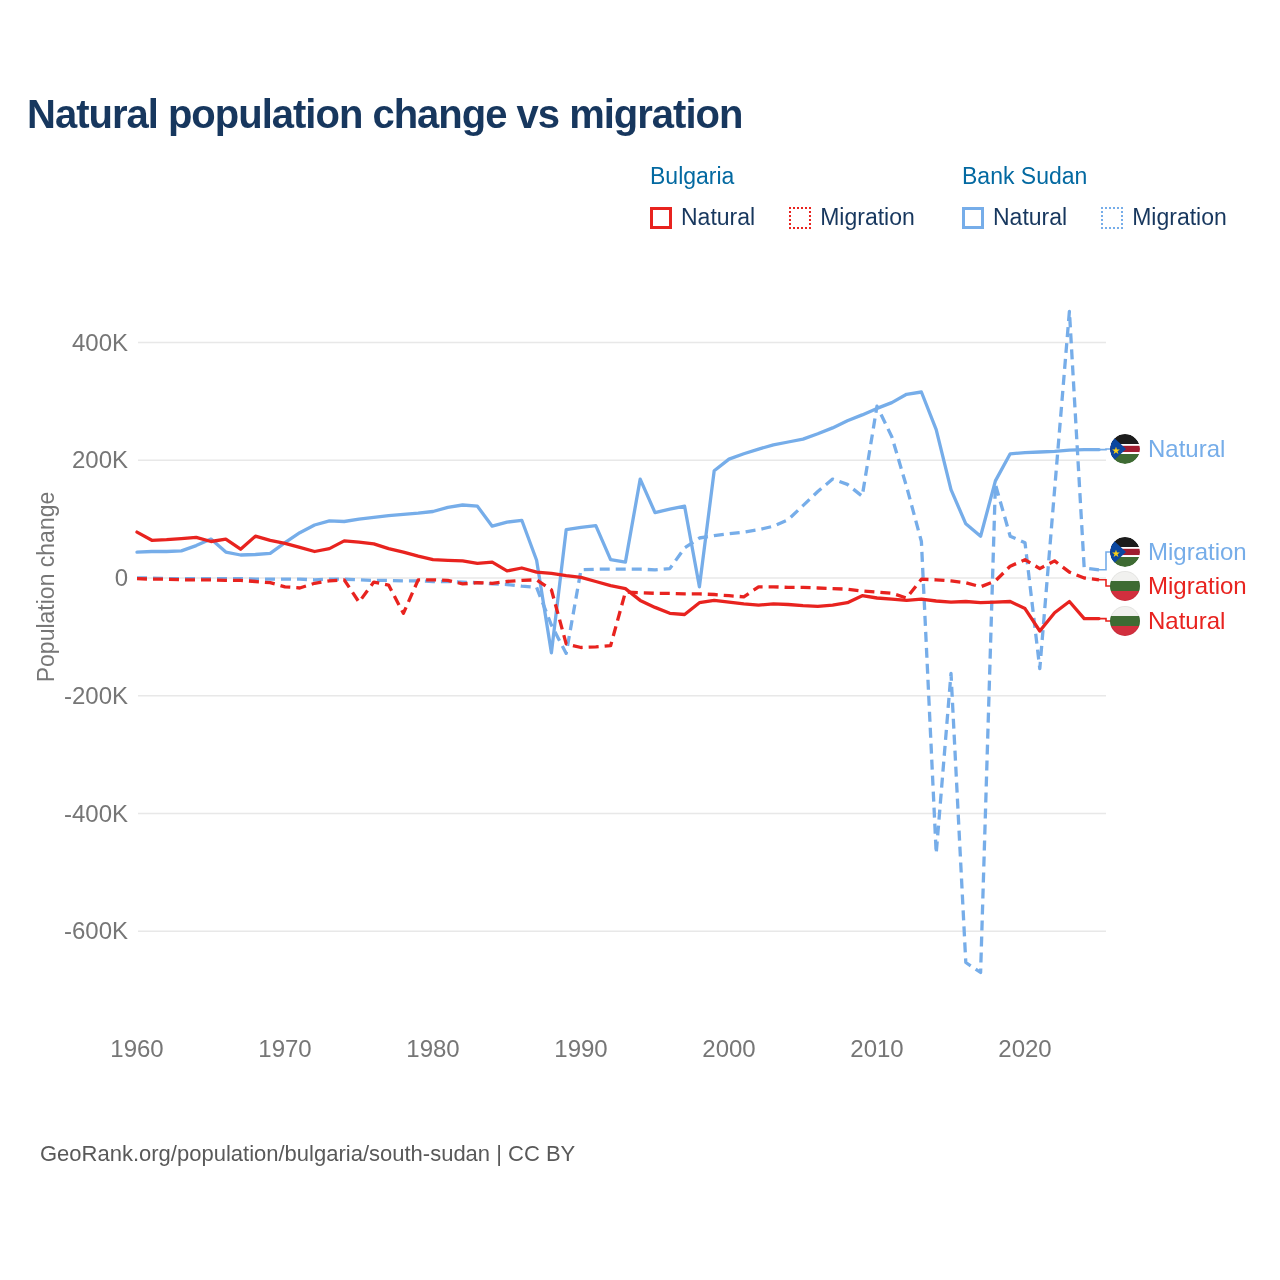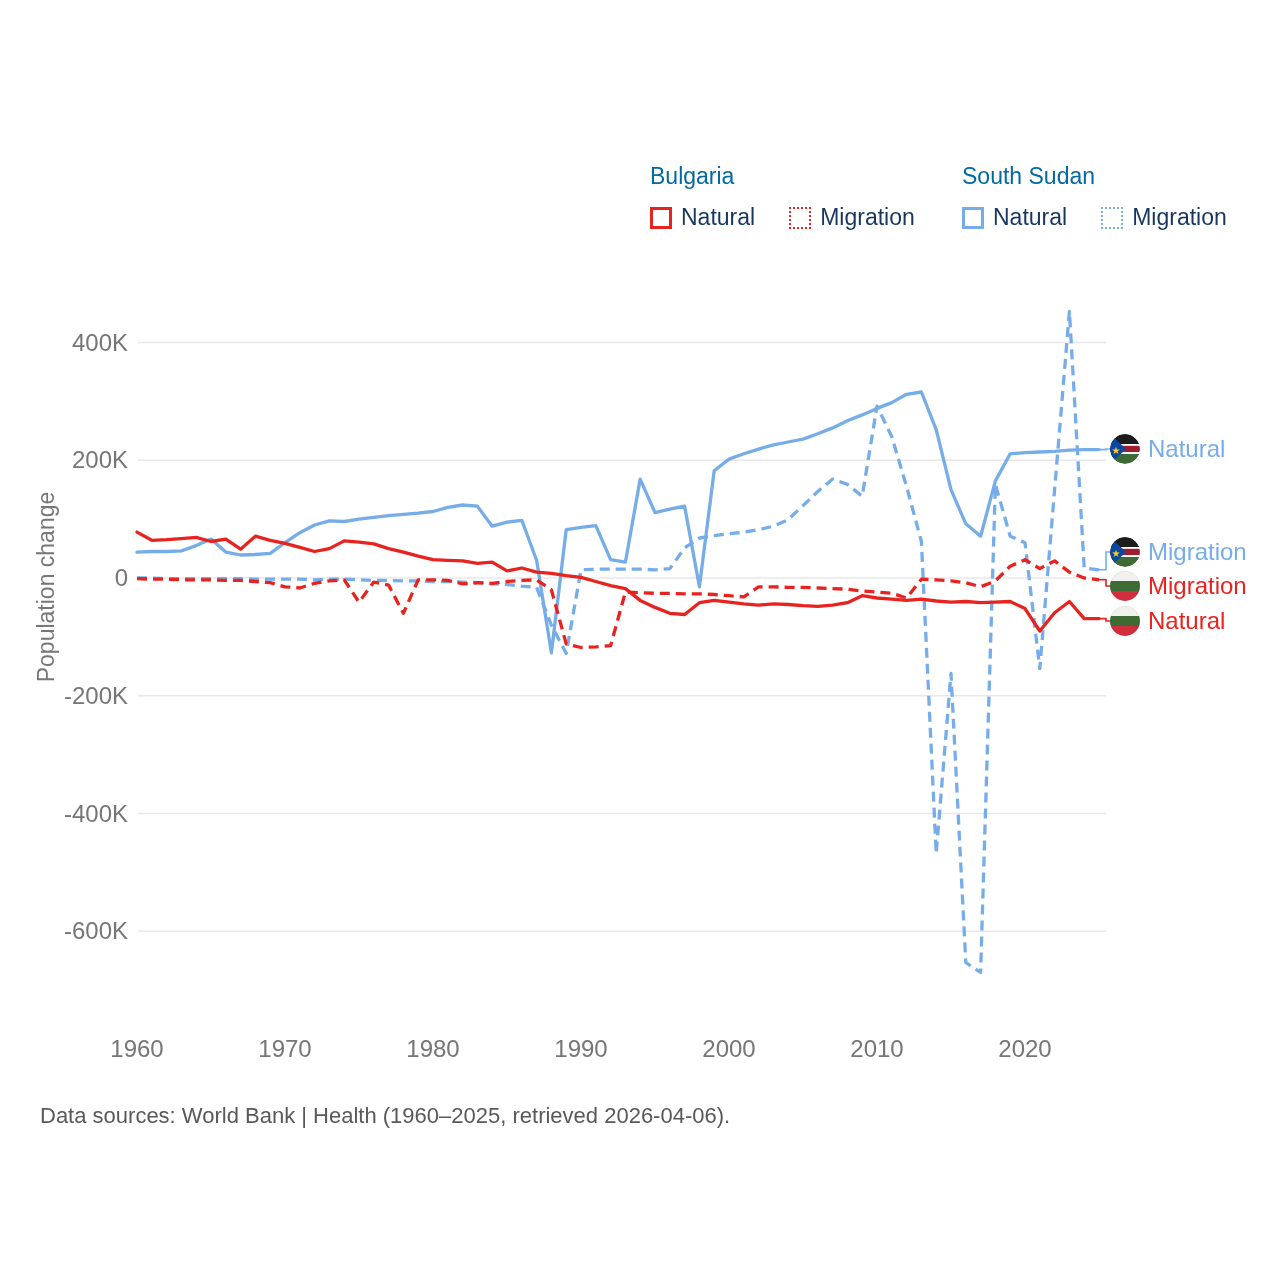--- a/index.html
+++ b/index.html
@@ -50,37 +50,38 @@
   #footer-line1 { top:1103px; }
   #footer-line2 { top:1141px; }
   #chart-svg { position:absolute; left:0; top:0; }
   svg text { font-family:"Liberation Sans", sans-serif; }
 </style>
 </head>
 <body>
 
 <div id="page">
 
+  <div id="chart-title">Natural population change vs migration</div>
 
   <div class="legend-group" id="legend-bulgaria">
     <div class="legend-country">Bulgaria</div>
     <div class="legend-row">
       <div class="legend-item">
         <span class="legend-swatch swatch-solid-red"></span>
         <span class="legend-label">Natural</span>
       </div>
       <div class="legend-item">
         <span class="legend-swatch swatch-dotted-red"></span>
         <span class="legend-label">Migration</span>
       </div>
     </div>
   </div>
 
   <div class="legend-group" id="legend-southsudan">
-    <div class="legend-country">South Sudan</div>
+    <div class="legend-country">Bank Sudan</div>
     <div class="legend-row">
       <div class="legend-item">
         <span class="legend-swatch swatch-solid-blue"></span>
         <span class="legend-label">Natural</span>
       </div>
       <div class="legend-item">
         <span class="legend-swatch swatch-dotted-blue"></span>
         <span class="legend-label">Migration</span>
       </div>
     </div>
@@ -165,15 +166,15 @@
   <div class="series-label" id="pos-bg-migration">
     <span class="flag flag-bg"></span>
     <span class="lbl red-text">Migration</span>
   </div>
 
   <div class="series-label" id="pos-bg-natural">
     <span class="flag flag-bg"></span>
     <span class="lbl red-text">Natural</span>
   </div>
 
-  <div class="footer-line" id="footer-line1">Data sources: World Bank | Health (1960–2025, retrieved 2026-04-06).</div>
+  <div class="footer-line" id="footer-line2">GeoRank.org/population/bulgaria/south-sudan | CC BY</div>
 
 </div>
 
 </body></html>

